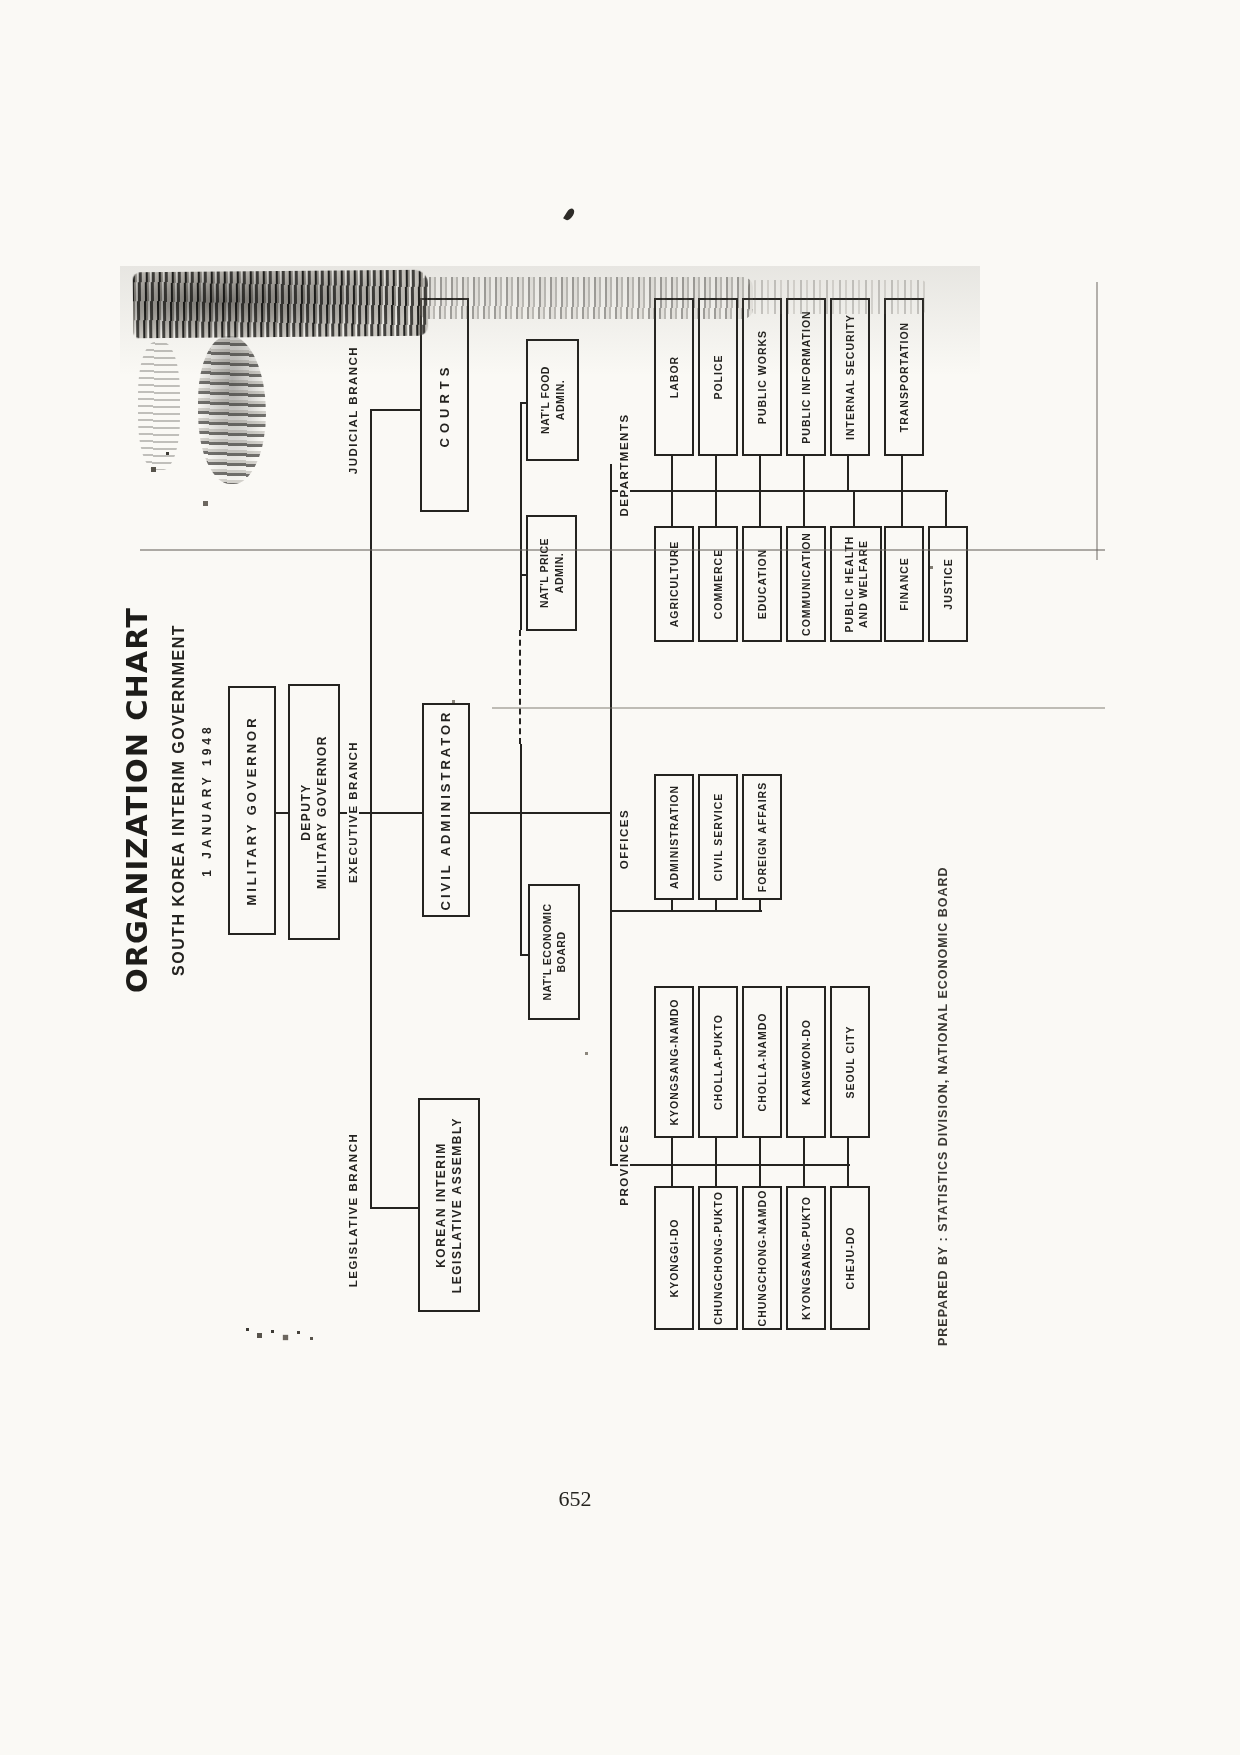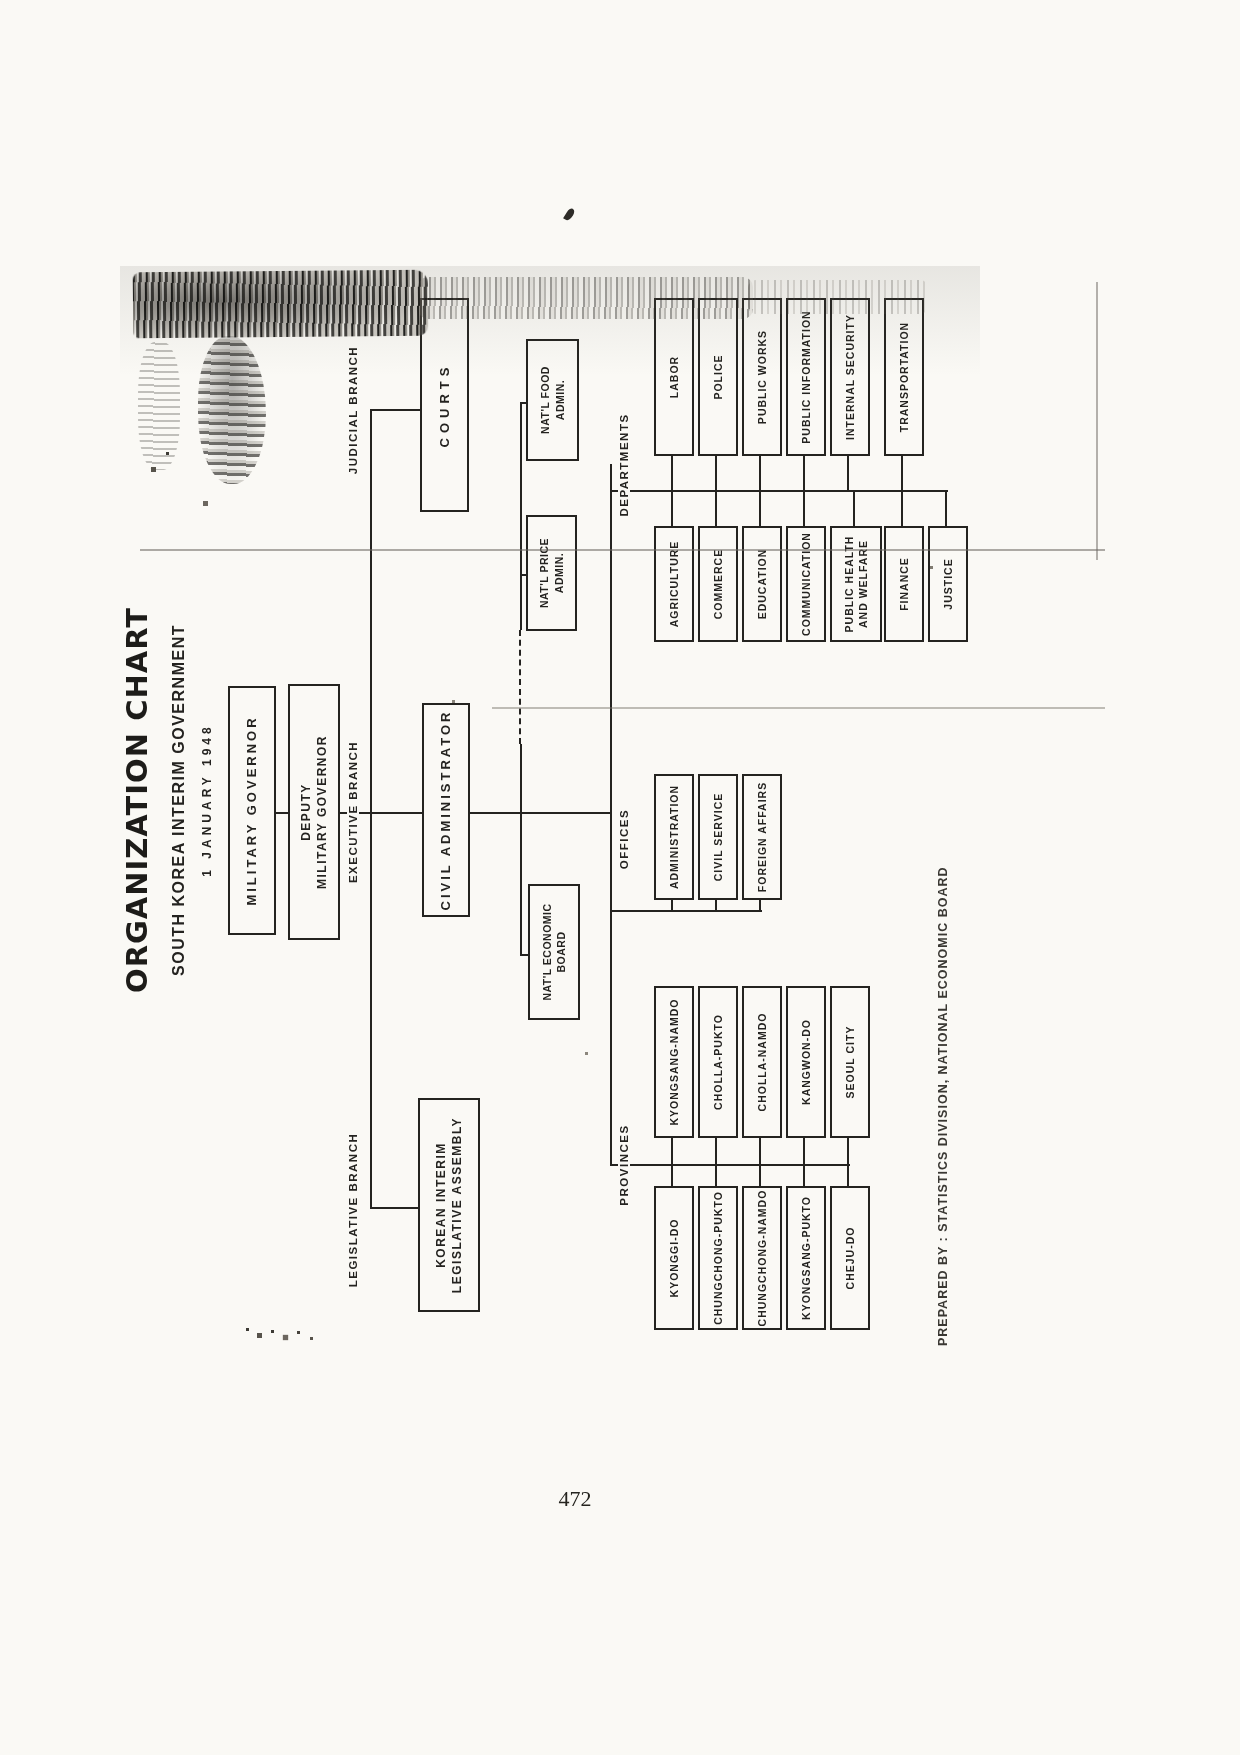--- a/index.html
+++ b/index.html
@@ -250,14 +250,14 @@
   <div class="artifact band2"></div>
   <div class="artifact band3"></div>
   <div class="artifact blobleft"></div>
   <div class="artifact blobleft2"></div>
   <div class="artifact crease1"></div>
   <div class="artifact crease2"></div>
   <div class="artifact foldline"></div>
   <div class="artifact comma"></div>
   <div class="artifact specks"></div>
 
-  <div class="pagenum">472</div>
+  <div class="pagenum">652</div>
 </div>
 
 </body></html>

